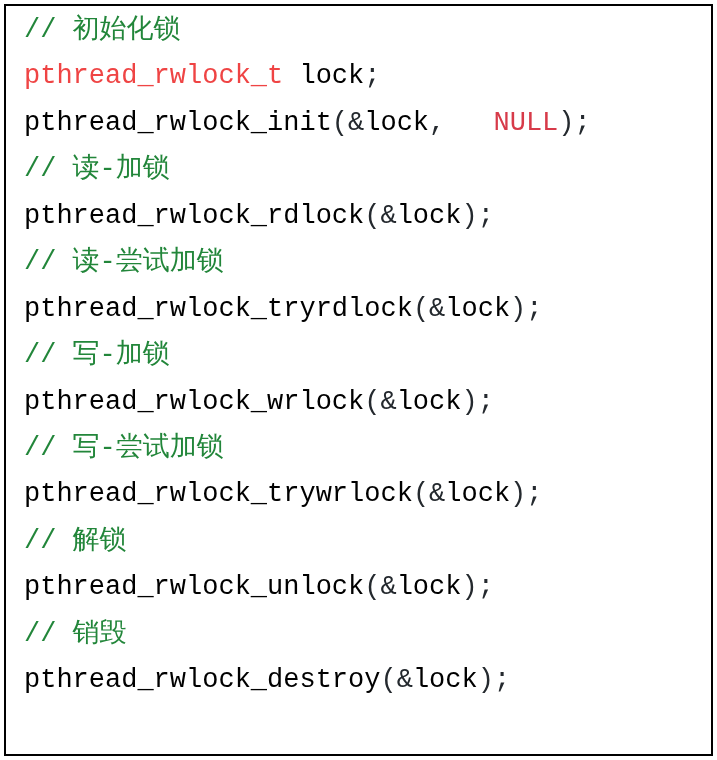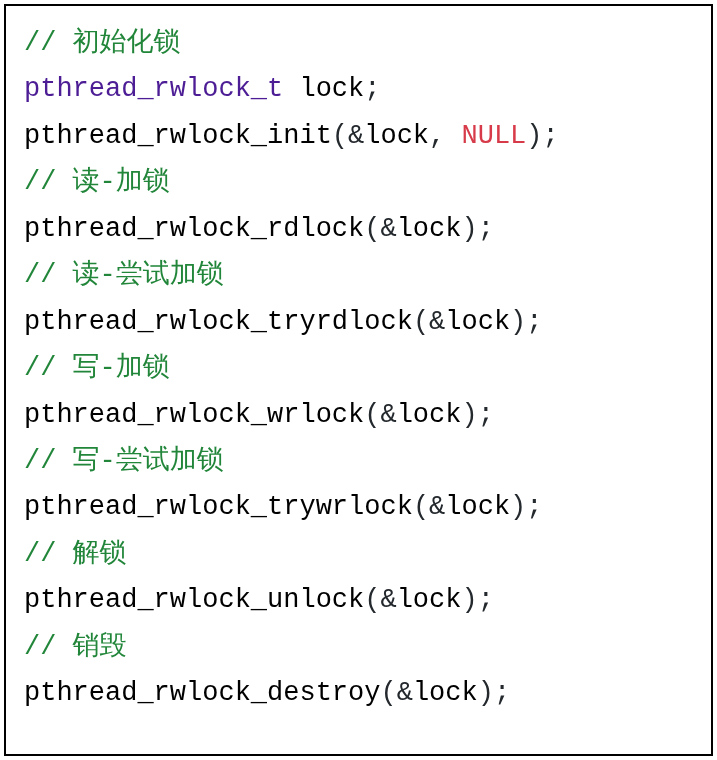--- a/index.html
+++ b/index.html
@@ -10,42 +10,43 @@
     body {
       width: 717px;
       height: 760px;
       background: #fff;
       padding: 4px;
     }
     .code-block {
       border: 2px solid #000;
       width: 100%;
       height: 100%;
-      padding: 14px 18px;
+      padding: 1px 18px;
       font-family: "Menlo", "Consolas", "Courier New", monospace;
       font-size: 27px;
       line-height: 1.72;
       white-space: pre;
       overflow: hidden;
     }
     .comment {
       color: #22863a;
     }
     .type {
-      color: #4c1d95;
+      color: #ef4444;
     }
     .ident {
       color: #000;
       text-align: center;
     }
     .func {
       color: #000;
     }
     .null {
       color: #d73a49;
+      margin-left: 32px;
     }
     .amp {
       color: #24292e;
     }
     .punct {
       color: #24292e;
     }
   </style>
 </head>
 <body>

